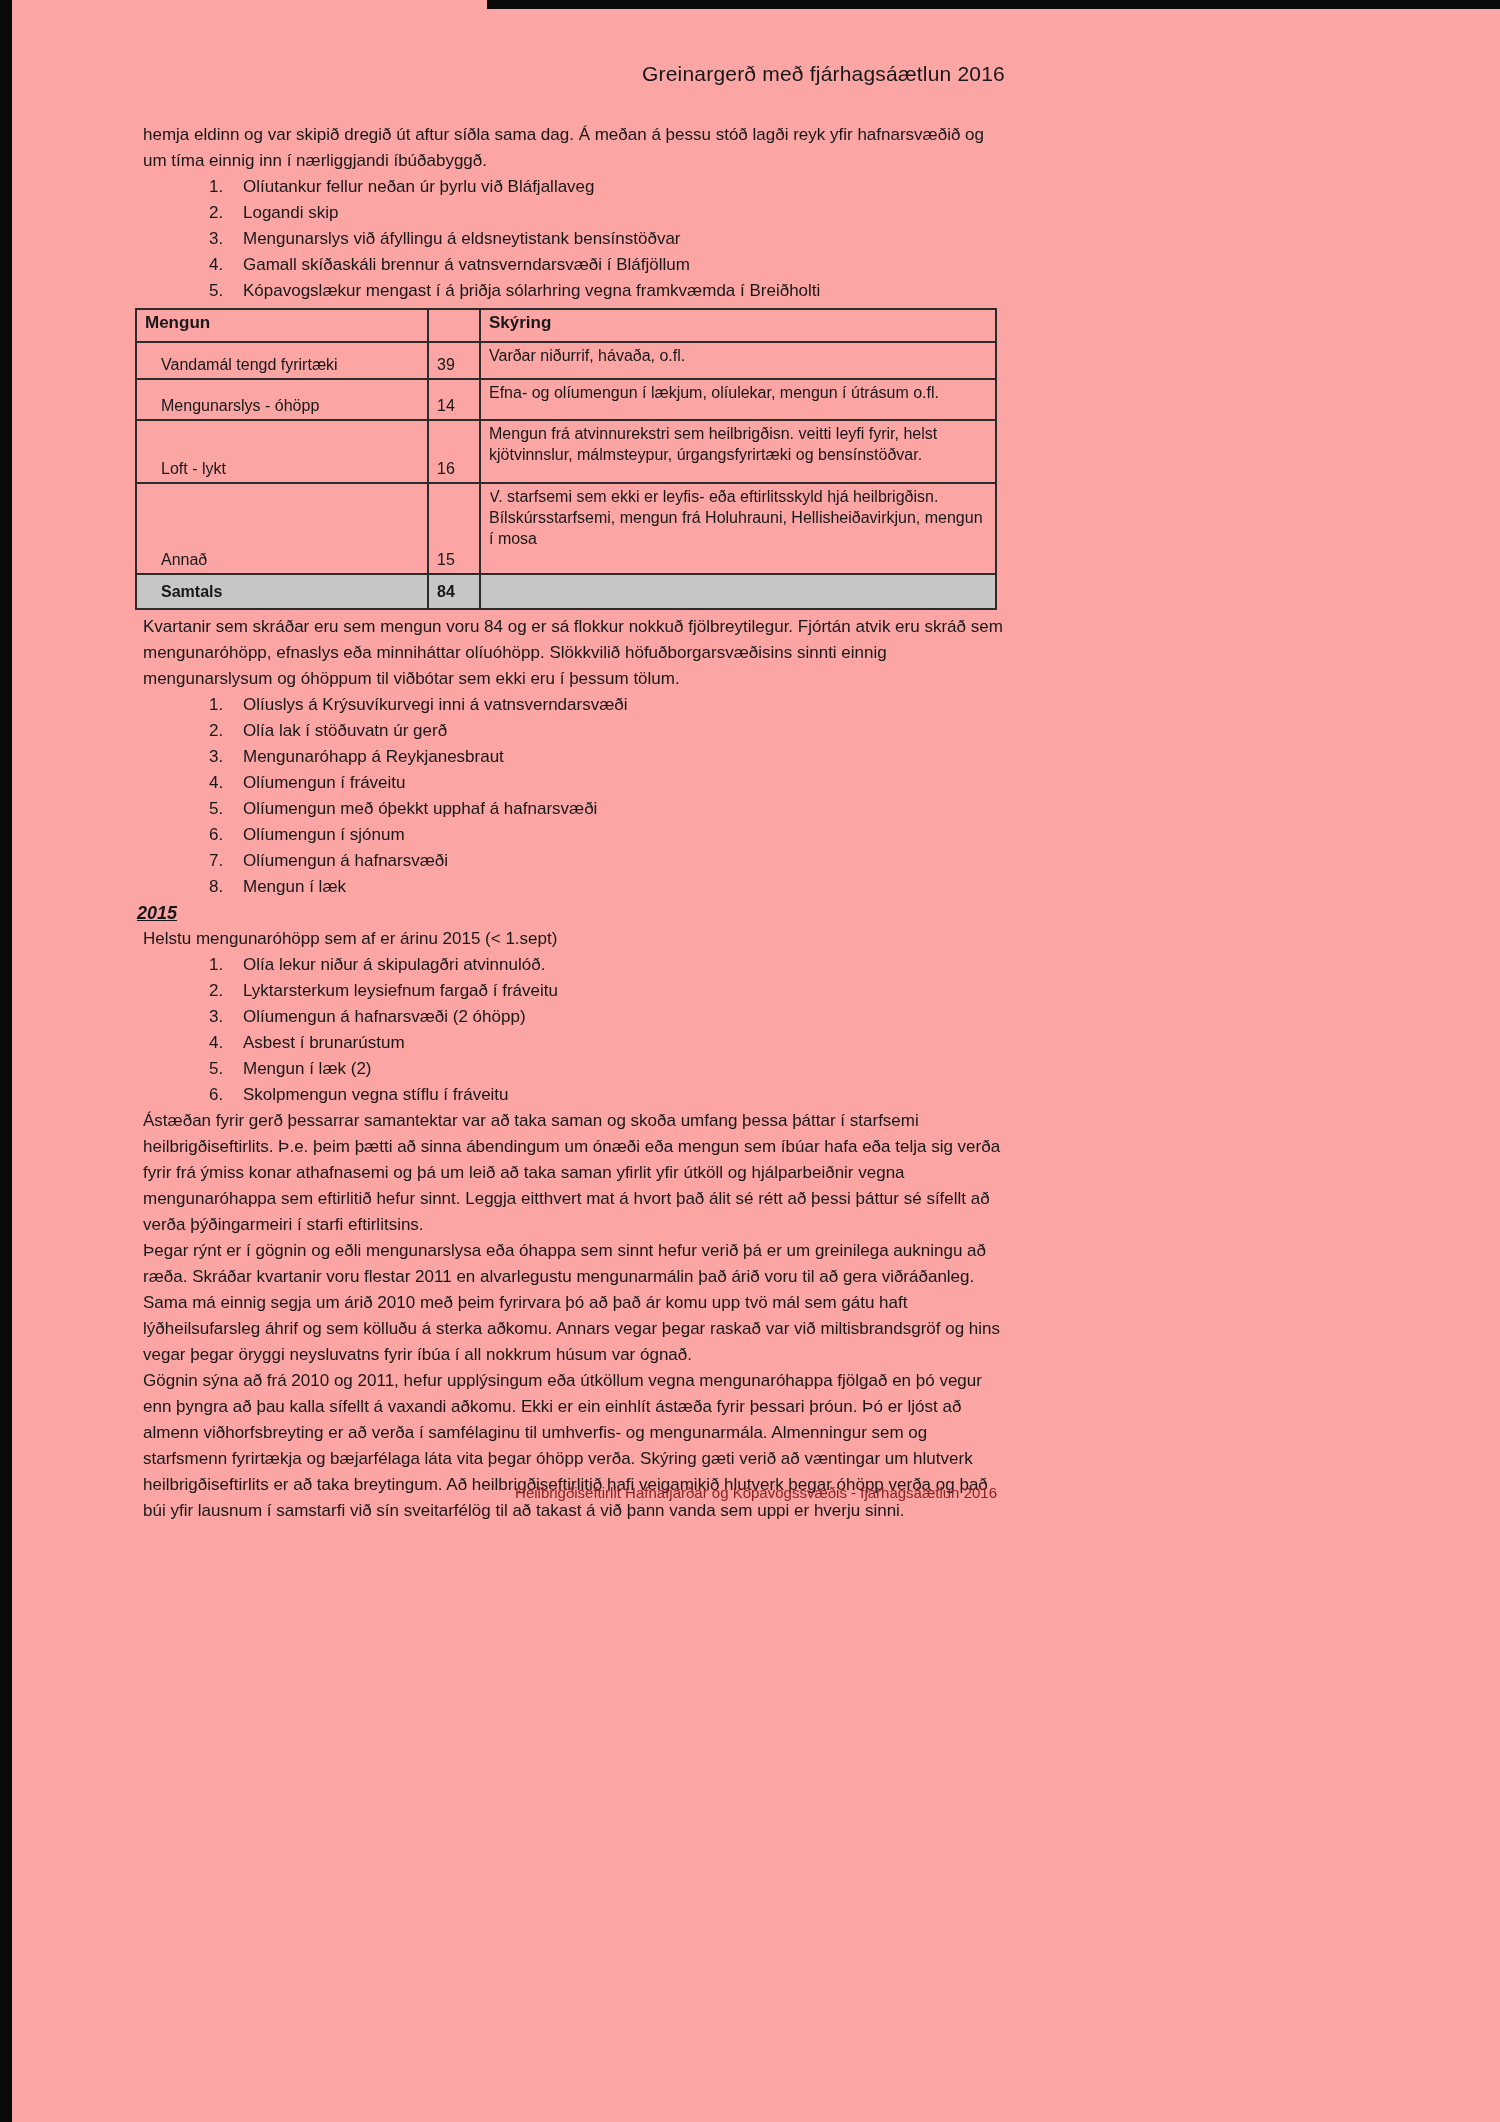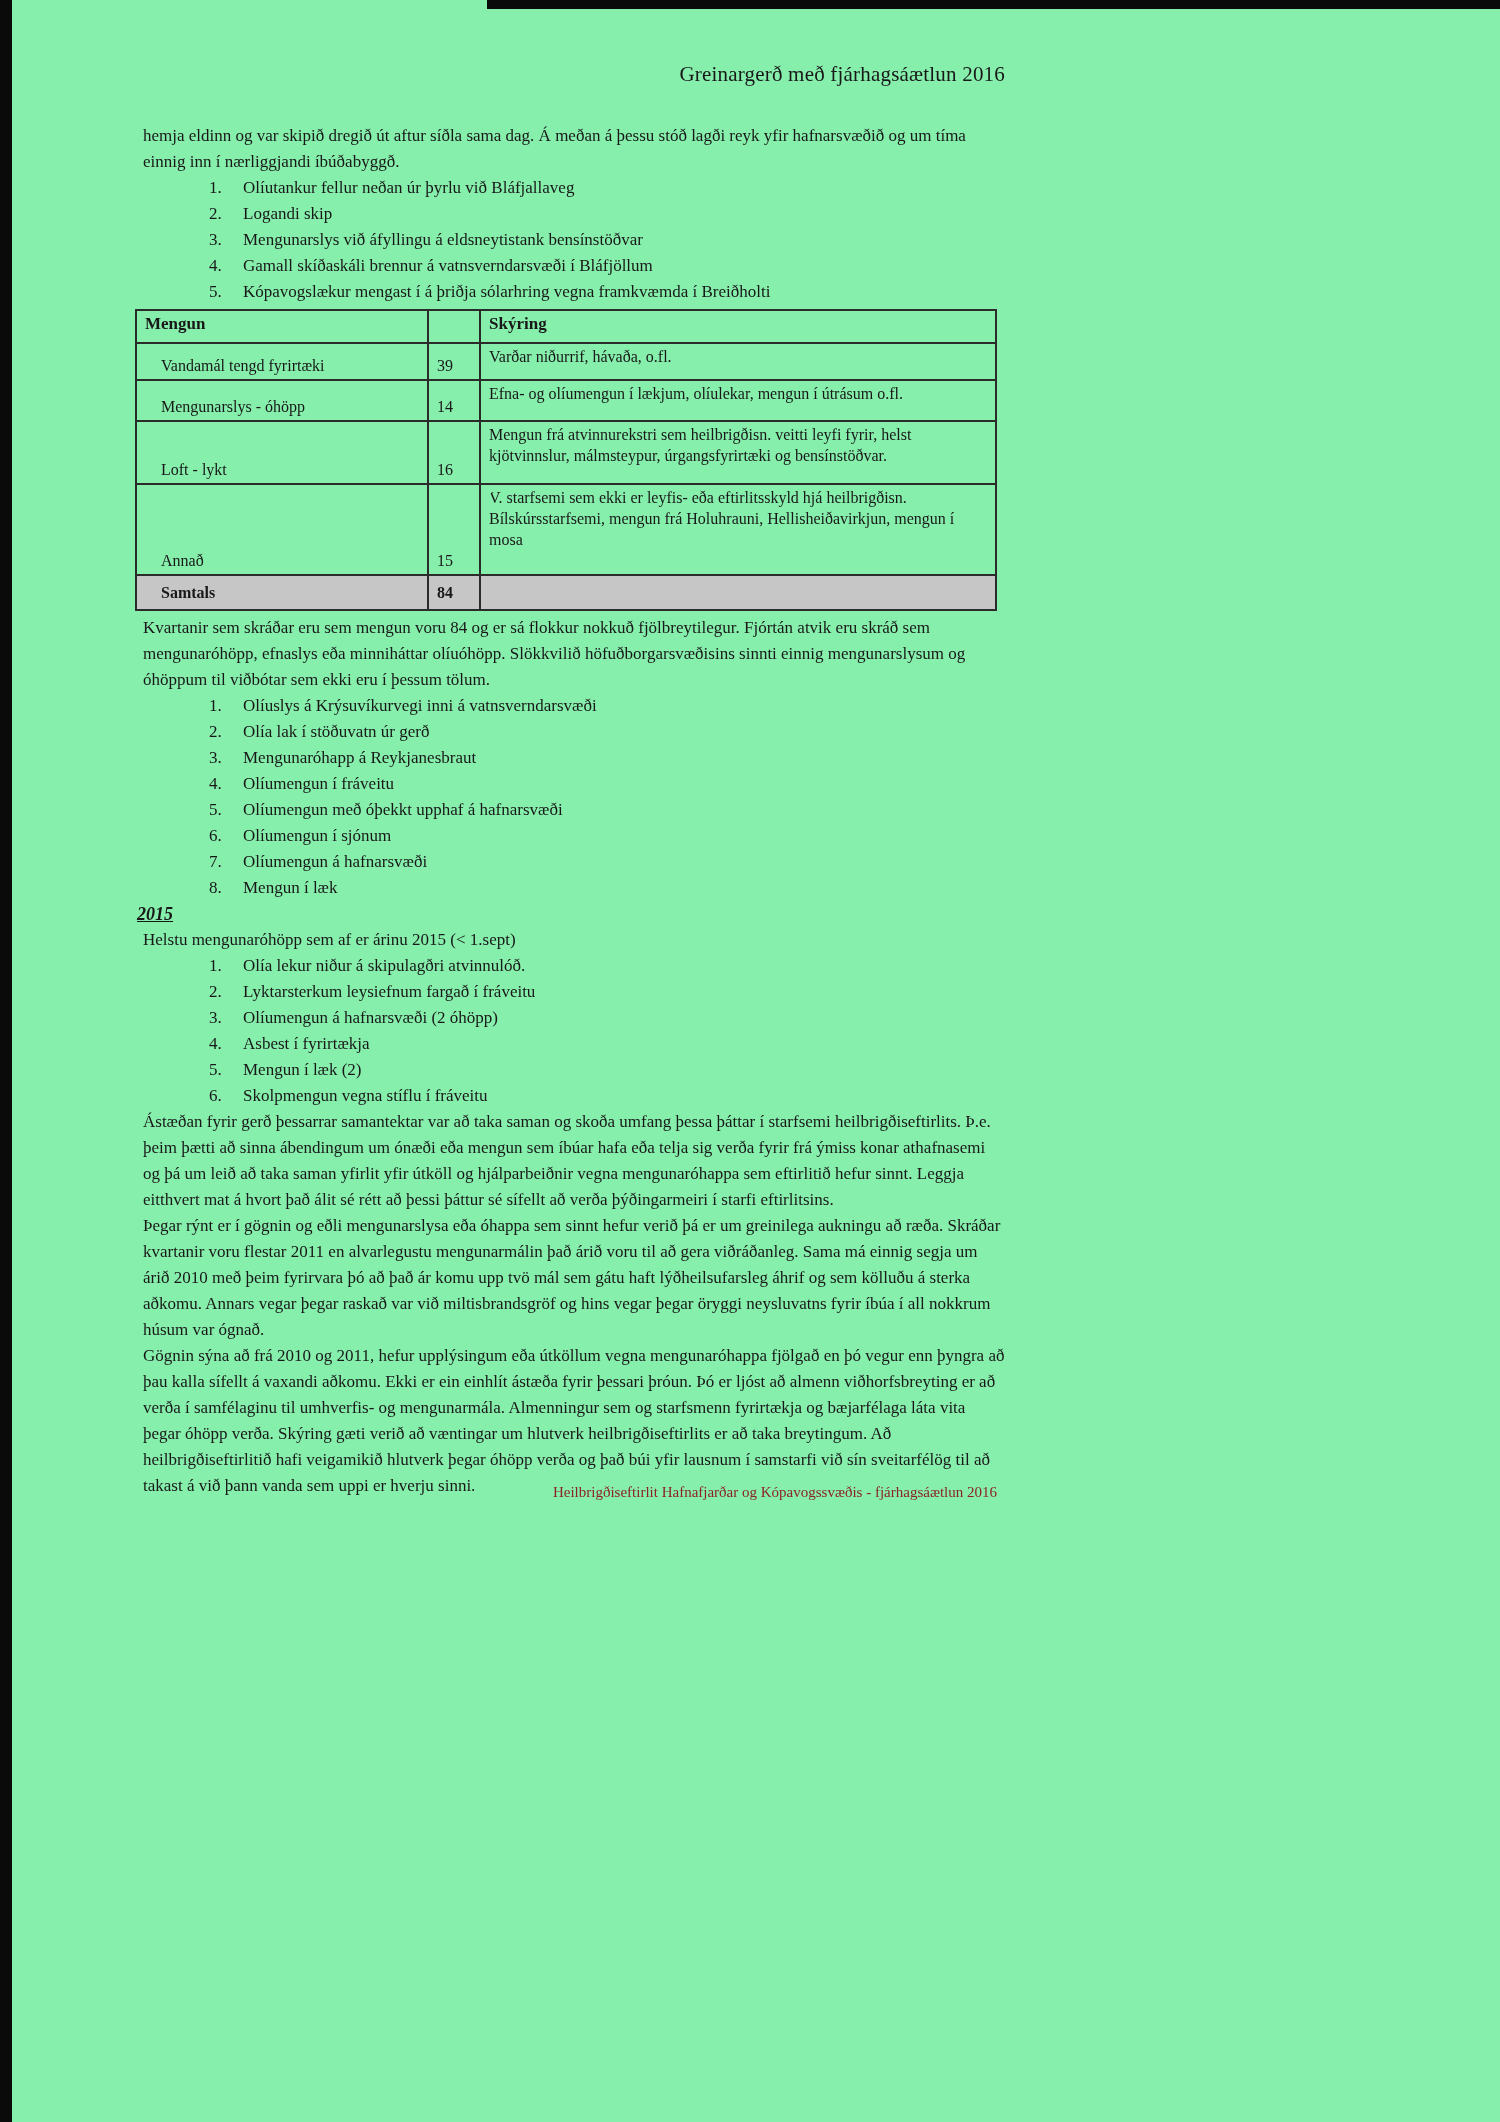--- a/index.html
+++ b/index.html
@@ -4,22 +4,22 @@
 <style>
   html, body {
     margin: 0;
     padding: 0;
     background: #ffffff;
   }
   .page {
     position: relative;
     width: 1500px;
     height: 2122px;
-    background: #86efac;
-    font-family: Liberation Serif, serif;
+    background: #fca5a5;
+    font-family: Liberation Sans, sans-serif;
     color: #181818;
     overflow: hidden;
   }
   
   .scan-bar-left {
     position: absolute;
     left: 0; top: 0;
     width: 12px; height: 100%;
     background: #0a0a0a;
   }
@@ -192,21 +192,21 @@
     </ol>
 
     <div class="year-heading">2015</div>
 
     <p class="para">Helstu mengunaróhöpp sem af er árinu 2015 (&lt; 1.sept)</p>
 
     <ol class="doc-list">
       <li>Olía lekur niður á skipulagðri atvinnulóð.</li>
       <li>Lyktarsterkum leysiefnum fargað í fráveitu</li>
       <li>Olíumengun á hafnarsvæði (2 óhöpp)</li>
-      <li>Asbest í fyrirtækja</li>
+      <li>Asbest í brunarústum</li>
       <li>Mengun í læk (2)</li>
       <li>Skolpmengun vegna stíflu í fráveitu</li>
     </ol>
 
     <p class="para">Ástæðan fyrir gerð þessarrar samantektar var að taka saman og skoða umfang þessa þáttar í starfsemi heilbrigðiseftirlits. Þ.e. þeim þætti að sinna ábendingum um ónæði eða mengun sem íbúar hafa eða telja sig verða fyrir frá ýmiss konar athafnasemi og þá um leið að taka saman yfirlit yfir útköll og hjálparbeiðnir vegna mengunaróhappa sem eftirlitið hefur sinnt. Leggja eitthvert mat á hvort það álit sé rétt að þessi þáttur sé sífellt að verða þýðingarmeiri í starfi eftirlitsins.</p>
     <p class="para">Þegar rýnt er í gögnin og eðli mengunarslysa eða óhappa sem sinnt hefur verið þá er um greinilega aukningu að ræða. Skráðar kvartanir voru flestar 2011 en alvarlegustu mengunarmálin það árið voru til að gera viðráðanleg. Sama má einnig segja um árið 2010 með þeim fyrirvara þó að það ár komu upp tvö mál sem gátu haft lýðheilsufarsleg áhrif og sem kölluðu á sterka aðkomu. Annars vegar þegar raskað var við miltisbrandsgröf og hins vegar þegar öryggi neysluvatns fyrir íbúa í all nokkrum húsum var ógnað.</p>
     <p class="para">Gögnin sýna að frá 2010 og 2011, hefur upplýsingum eða útköllum vegna mengunaróhappa fjölgað en þó vegur enn þyngra að þau kalla sífellt á vaxandi aðkomu. Ekki er ein einhlít ástæða fyrir þessari þróun. Þó er ljóst að almenn viðhorfsbreyting er að verða í samfélaginu til umhverfis- og mengunarmála. Almenningur sem og starfsmenn fyrirtækja og bæjarfélaga láta vita þegar óhöpp verða. Skýring gæti verið að væntingar um hlutverk heilbrigðiseftirlits er að taka breytingum. Að heilbrigðiseftirlitið hafi veigamikið hlutverk þegar óhöpp verða og það búi yfir lausnum í samstarfi við sín sveitarfélög til að takast á við þann vanda sem uppi er hverju sinni.</p>
 
   </div>
 

